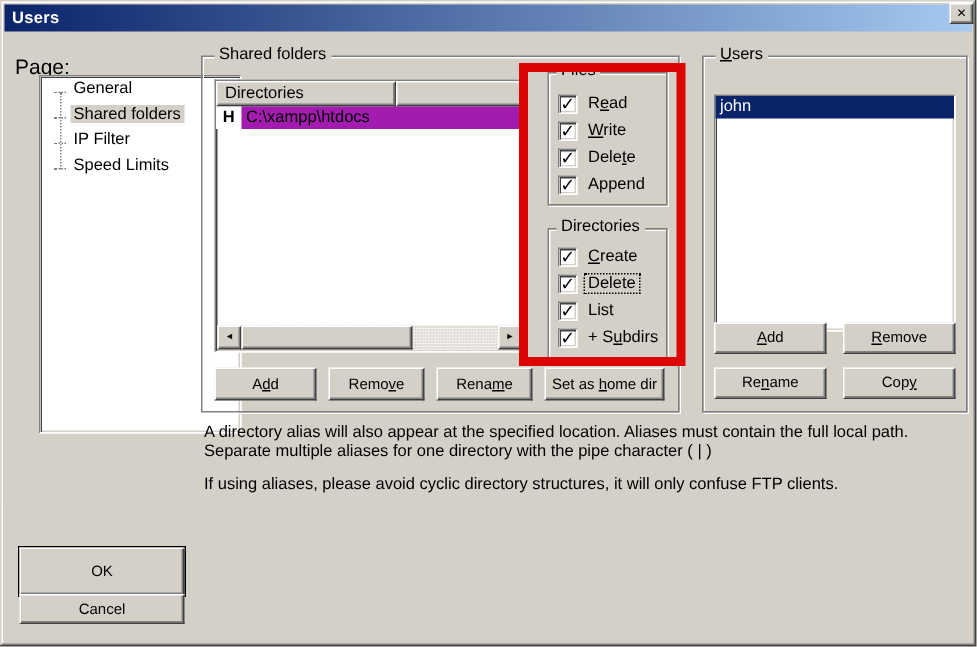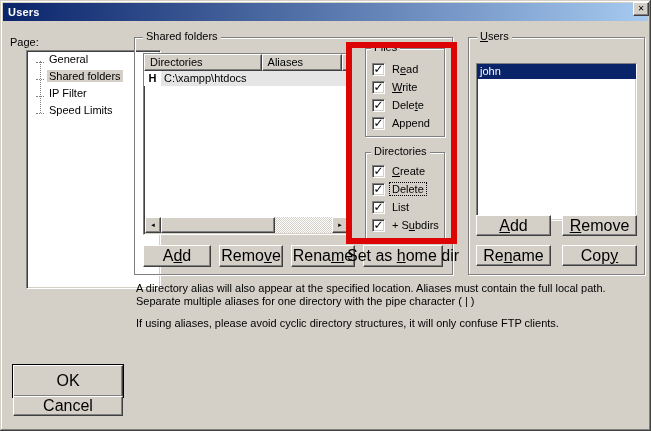--- a/index.html
+++ b/index.html
@@ -17,21 +17,21 @@
     display:flex; align-items:center; padding-left:5px;
   }
   .title { color:#fff; font-weight:bold; font-size:11px; letter-spacing:0.2px; }
   .close-btn {
     position:absolute; right:2px; top:2px; width:16px; height:14px; background:#d4d0c8;
     border:1px solid; border-color:#ffffff #404040 #404040 #ffffff;
     box-shadow: inset -1px -1px 0 #808080;
     display:flex; align-items:center; justify-content:center;
     font-size:8px; font-weight:bold; line-height:1; cursor:default;
   }
-  .label { position:absolute; font-size:11px; }
+  .label { position:absolute; font-size:14px; }
   
   .sunken {
     background:#fff; border:1px solid; border-color:#808080 #ffffff #ffffff #808080;
     box-shadow: inset 1px 1px 0 #404040, inset -1px -1px 0 #d4d0c8;
   }
   
   .page-list { position:absolute; left:26px; top:50px; width:135px; height:239px; padding-top:0; }
   .tree-vline { position:absolute; left:13px; top:10px; height:52px; border-left:1px dotted #808080; }
   .titem { position:relative; height:17px; line-height:17px; padding-left:9px; white-space:nowrap; }
   .tconn { display:inline-block; width:8px; height:4px; border-bottom:1px dotted #808080; margin-right:3px; }
@@ -47,21 +47,21 @@
   .table { position:absolute; left:143px; top:53px; width:207px; height:182px; overflow:hidden; }
   .thead { display:flex; height:17px; background:#d4d0c8; }
   .th {
     background:#d4d0c8; border:1px solid; border-color:#ffffff #404040 #404040 #ffffff;
     box-shadow: inset -1px -1px 0 #808080;
     padding:1px 0 0 5px; height:17px; overflow:hidden; white-space:nowrap;
   }
   .th-dir { width:120px; } .th-alias { width:82px; } .th-fill { flex:1; }
   .trow { display:flex; height:15px; line-height:15px; }
   .hcell { width:17px; text-align:center; font-weight:bold; background:#fff; }
-  .dcell { flex:1; background:#e5e5e5; padding-left:3px; white-space:nowrap; }
+  .dcell { flex:1; background:#a21caf; padding-left:3px; white-space:nowrap; }
   
   .hscroll { position:absolute; left:1px; right:1px; bottom:1px; height:16px; display:flex;
     background:#ece9e4;
     background-image:repeating-conic-gradient(#ffffff 0% 25%, #d4d0c8 0% 50%);
     background-size:2px 2px; }
   .sbtn {
     width:16px; height:16px; background:#d4d0c8; flex:none;
     border:1px solid; border-color:#ffffff #404040 #404040 #ffffff;
     box-shadow: inset -1px -1px 0 #808080;
     display:flex; align-items:center; justify-content:center; font-size:6px; line-height:1;
@@ -72,21 +72,21 @@
     box-shadow: inset -1px -1px 0 #808080;
   }
   .strack { flex:1; }
   .sbtn-right { margin-left:auto; }
   
   .btn {
     position:absolute; background:#d4d0c8;
     border:1px solid; border-color:#ffffff #404040 #404040 #ffffff;
     box-shadow: inset -1px -1px 0 #808080;
     display:flex; align-items:center; justify-content:center;
-    font-size:16px; cursor:default; white-space:nowrap;
+    font-size:10px; cursor:default; white-space:nowrap;
   }
   .btn.default { box-shadow: inset -1px -1px 0 #808080, 0 0 0 1px #000000; }
   .mn { text-decoration:underline; }
   
   .cbrow { position:absolute; display:flex; align-items:center; height:14px; }
   .cb {
     width:13px; height:13px; background:#fff; flex:none;
     border:1px solid; border-color:#808080 #ffffff #ffffff #808080;
     box-shadow: inset 1px 1px 0 #404040, inset -1px -1px 0 #d4d0c8;
     display:flex; align-items:center; justify-content:center;
@@ -134,21 +134,20 @@
     </div>
   </div>
 
   <div class="group" style="left:134px;top:37px;width:319px;height:238px;">
     <span class="group-label">Shared folders</span>
   </div>
 
   <div class="table sunken">
     <div class="thead">
       <div class="th th-dir">Directories</div>
-      <div class="th th-alias">Aliases</div>
       <div class="th th-fill"></div>
     </div>
     <div class="trow">
       <span class="hcell">H</span>
       <span class="dcell">C:\xampp\htdocs</span>
     </div>
     <div class="hscroll">
       <div class="sbtn">
           <span>◄</span>
         </div>

